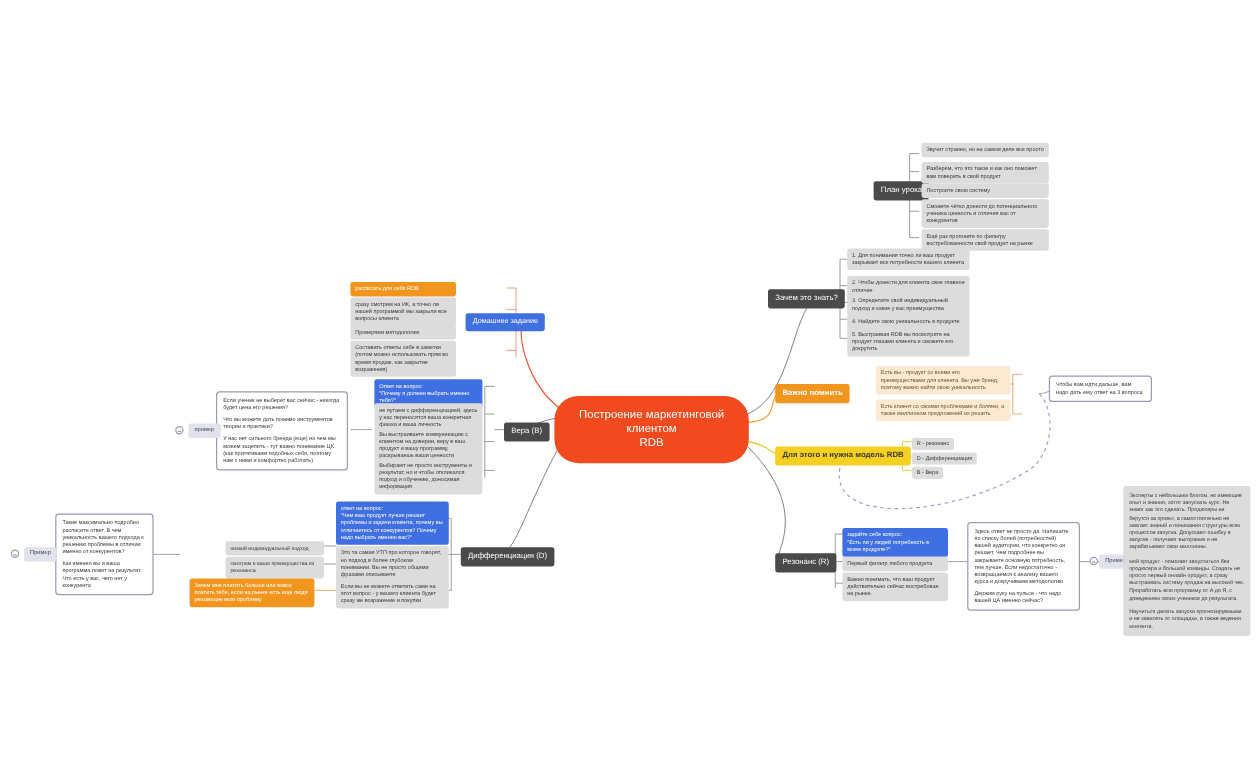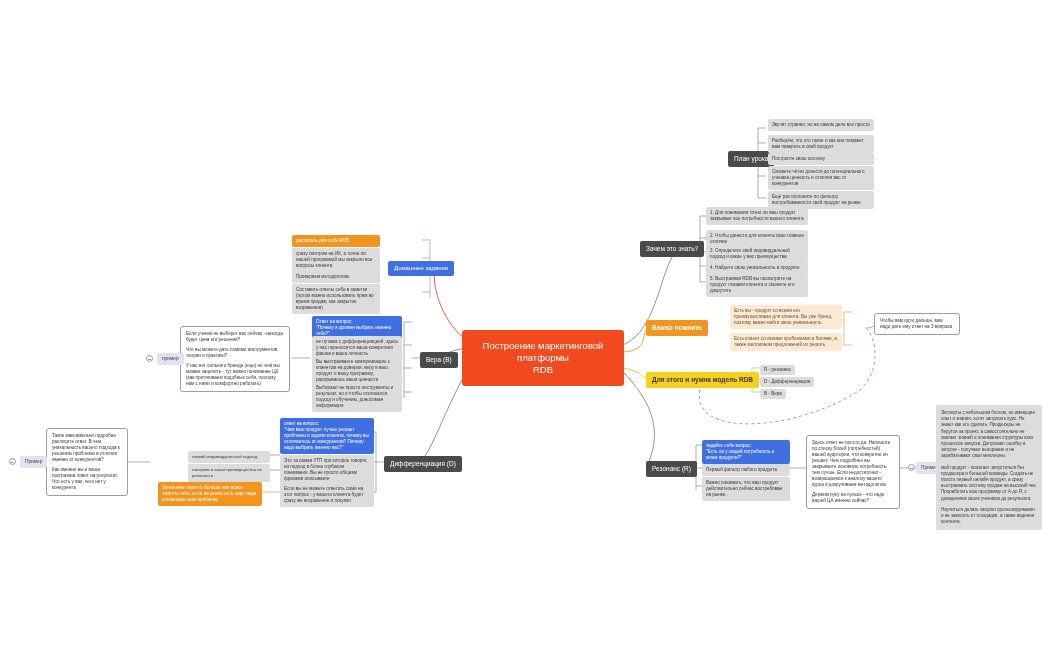--- a/index.html
+++ b/index.html
@@ -170,23 +170,23 @@
     <path d="M404,322 L404,398" stroke="#8a8a8a" stroke-width="0.7" fill="none"></path>
     <path d="M404,322 L412,322 M404,345 L412,345 M404,368 L412,368 M404,392 L412,392" stroke="#8a8a8a" stroke-width="0.7" fill="none"></path>
     <path d="M310,358 C300,358 300,358 292,358" stroke="#8a8a8a" stroke-width="0.7" fill="none"></path>
     <path d="M178,358 L166,358" stroke="#8a8a8a" stroke-width="0.7" fill="none"></path>
 
     <path d="M392,267 L400,267" stroke="#E88A6C" stroke-width="0.7" fill="none"></path>
     <path d="M430,240 L430,298" stroke="#E88A6C" stroke-width="0.7" fill="none"></path>
     <path d="M430,240 L422,240 M430,258 L422,258 M430,275 L422,275 M430,292 L422,292" stroke="#E88A6C" stroke-width="0.7" fill="none"></path>
   </svg>
 
-  <div class="node central" style="left:462px;top:330px;width:162px;">
+  <div class="node central" style="left:462px;top:330px;width:162px;border-radius:20px;">
     <div>Построение маркетинговой</div>
-    <div>платформы</div>
+    <div>клиентом</div>
     <div>RDB</div>
   </div>
 
   <div class="node mainlbl" style="left:728px;top:151px;">План урока</div>
   <div class="node gray" style="left:768px;top:119px;width:106px;">Звучит странно, но на самом деле все просто</div>
   <div class="node gray" style="left:768px;top:135px;width:106px;">Разберём, что это такое и как оно поможет вам поверить в свой продукт</div>
   <div class="node gray" style="left:768px;top:153px;width:106px;">Построите свою систему</div>
   <div class="node gray" style="left:768px;top:166px;width:106px;">Сможете чётко донести до потенциального ученика ценность и отличия вас от конкурентов</div>
   <div class="node gray" style="left:768px;top:191px;width:106px;">Ещё раз прогоните по фильтру востребованности свой продукт на рынке</div>
 

